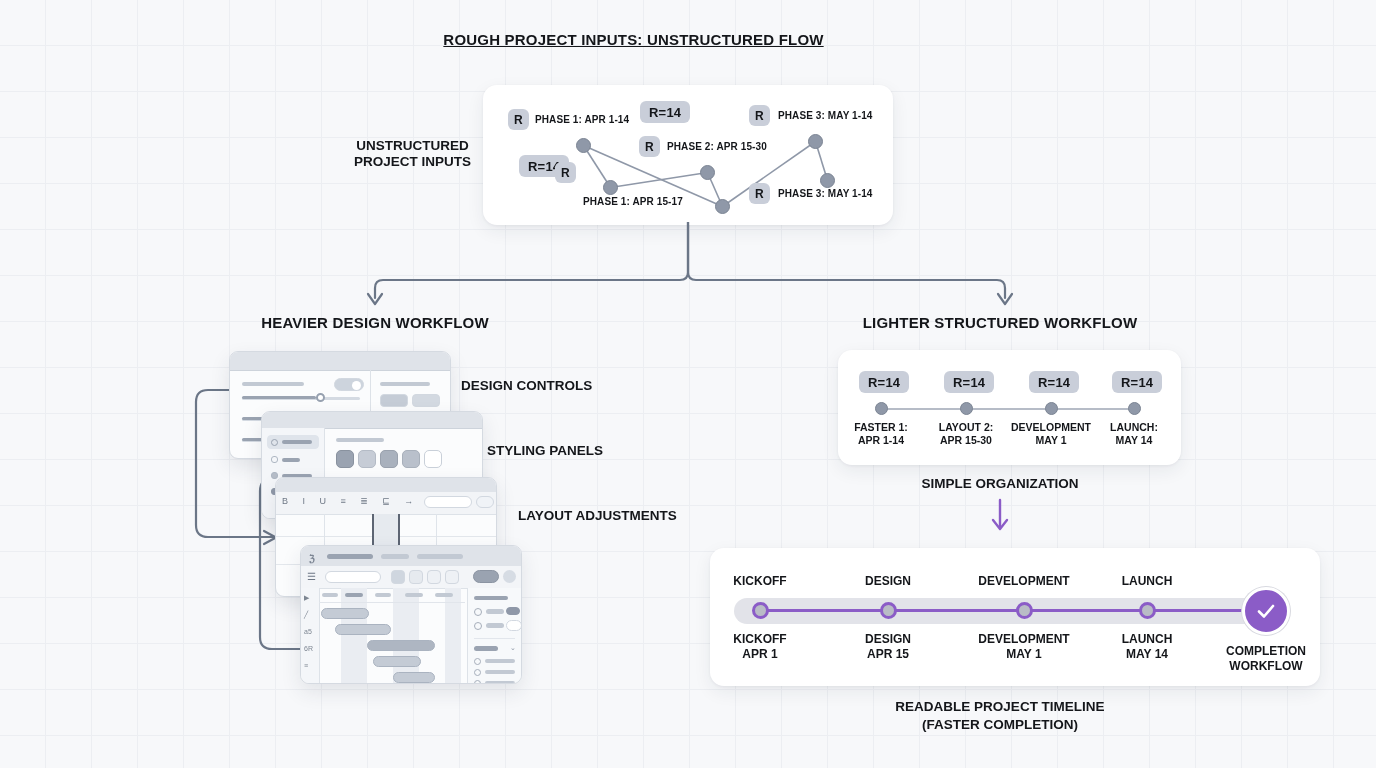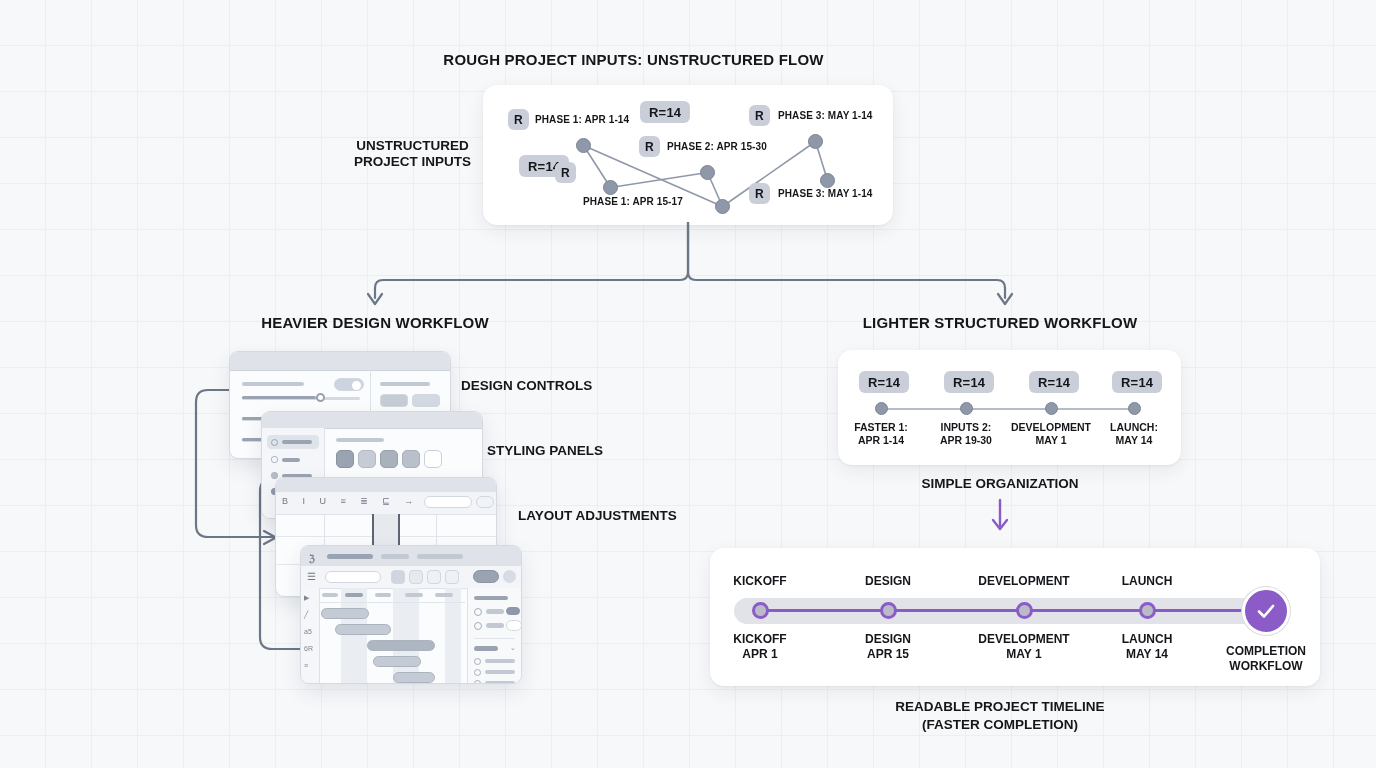--- a/index.html
+++ b/index.html
@@ -179,21 +179,21 @@
   .tiny { position: absolute; font-size: 6px; color: #8b94a3; font-family: "Liberation Sans", sans-serif; }
   .gbar { position: absolute; border-radius: 7px; background: #c4cbd5; border: 1px solid #aab3c0; box-sizing: border-box; }
   .gcol { position: absolute; background: #eaedf2; }
   .icon-sq { position: absolute; border-radius: 3px; border: 1px solid #aeb7c3; box-sizing: border-box; }
 </style>
 </head>
 <body>
 
 <div id="stage">
 
-  <div class="heading abs" style="left:0; top:51px; width:1267px;">ROUGH PROJECT INPUTS: UNSTRUCTURED FLOW</div>
+  <div class="heading abs" style="left:0; top:31px; width:1267px;text-decoration:underline;">ROUGH PROJECT INPUTS: UNSTRUCTURED FLOW</div>
 
   <div class="side-label abs" style="left:310px; top:138px; width:205px;">
     <div>UNSTRUCTURED</div>
     <div>PROJECT INPUTS</div>
   </div>
 
   <div class="card abs" id="top-card" style="left:483px; top:85px; width:410px; height:140px;">
     <svg class="abs" id="top-edges" style="left:0; top:0;" width="410" height="140">
         <line x1="100.5" y1="60.5" x2="127.5" y2="102.5" stroke="#8f98a8" stroke-width="1.6"></line>
         <line x1="100.5" y1="60.5" x2="239.5" y2="121.5" stroke="#8f98a8" stroke-width="1.6"></line>
@@ -393,22 +393,22 @@
   <div id="mini-steps">
       <div class="badge badge-r14" style="left: 859px; top: 371px; position: absolute;">R=14</div>
       <div class="mini-dot" style="left: 874.5px; top: 402px;"></div>
       <div class="mini-label" style="left: 826px; top: 421px; width: 110px;">
         <div>FASTER 1:</div>
         <div>APR 1-14</div>
       </div>
       <div class="badge badge-r14" style="left: 944px; top: 371px; position: absolute;">R=14</div>
       <div class="mini-dot" style="left: 959.5px; top: 402px;"></div>
       <div class="mini-label" style="left: 911px; top: 421px; width: 110px;">
-        <div>INPUTS 2:</div>
-        <div>APR 19-30</div>
+        <div>LAYOUT 2:</div>
+        <div>APR 15-30</div>
       </div>
       <div class="badge badge-r14" style="left: 1029px; top: 371px; position: absolute;">R=14</div>
       <div class="mini-dot" style="left: 1044.5px; top: 402px;"></div>
       <div class="mini-label" style="left: 996px; top: 421px; width: 110px;">
         <div>DEVELOPMENT</div>
         <div>MAY 1</div>
       </div>
       <div class="badge badge-r14" style="left: 1112px; top: 371px; position: absolute;">R=14</div>
       <div class="mini-dot" style="left: 1127.5px; top: 402px;"></div>
       <div class="mini-label" style="left: 1079px; top: 421px; width: 110px;">

